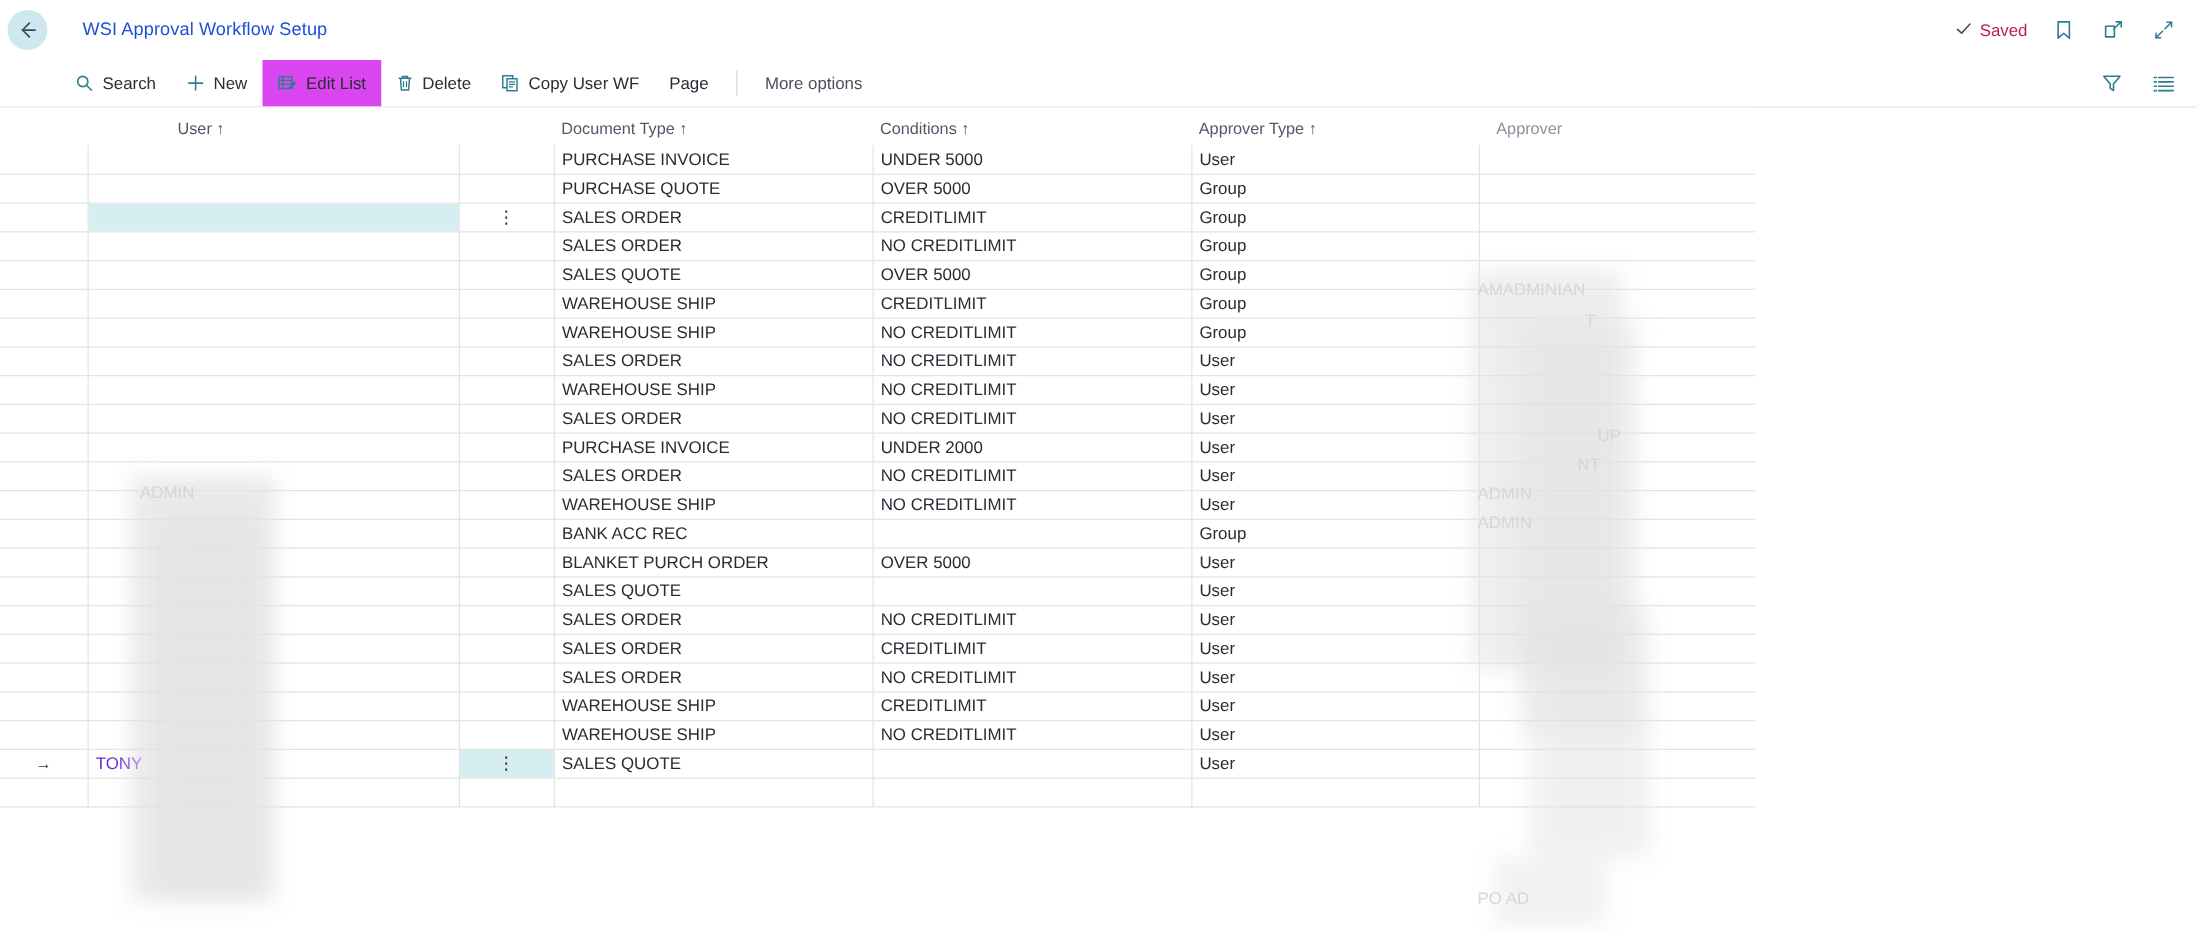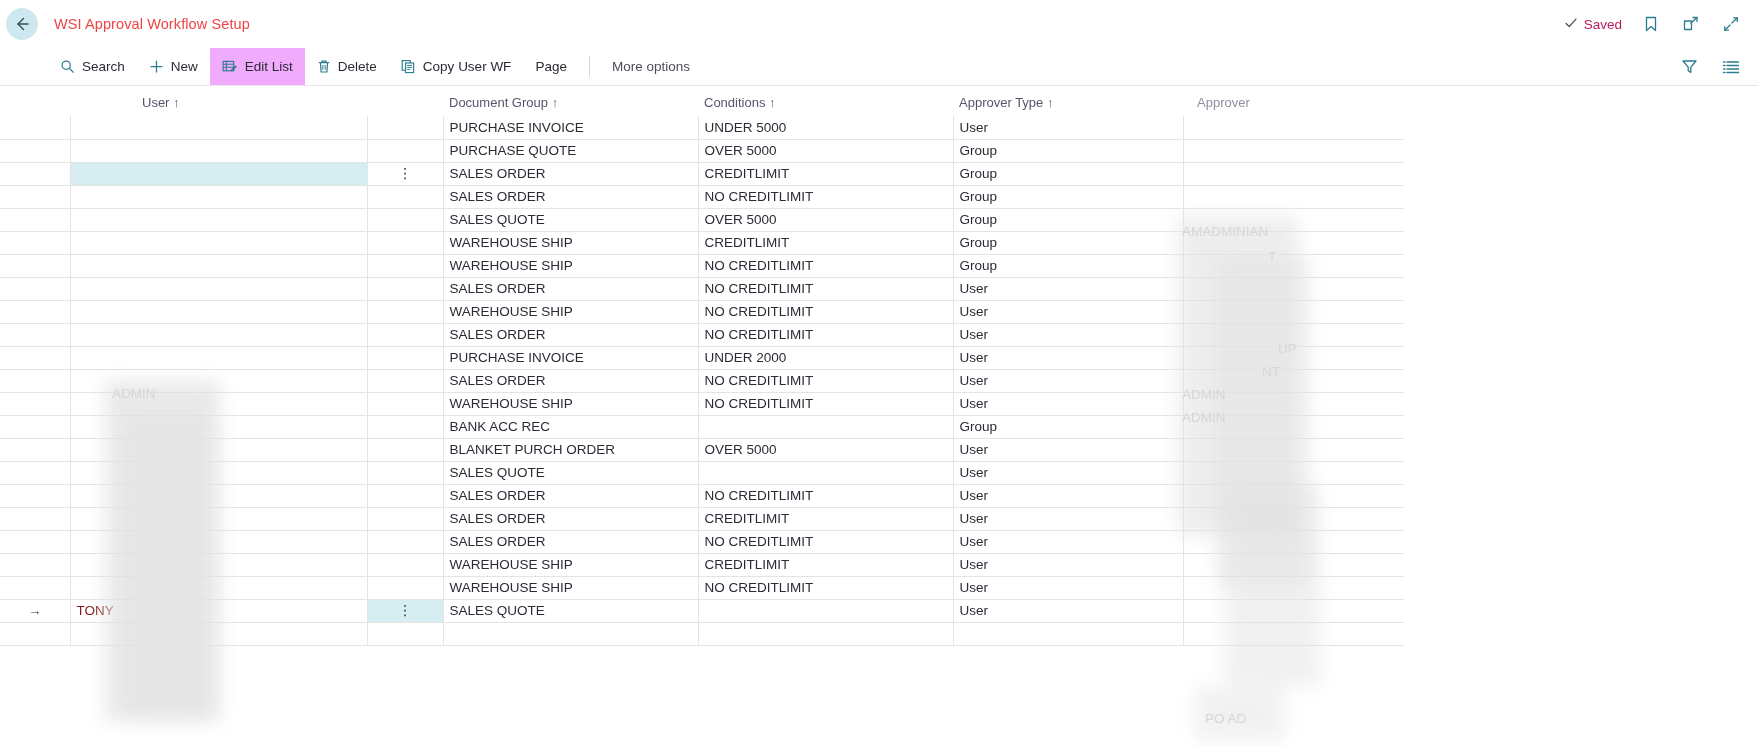--- a/index.html
+++ b/index.html
@@ -24,23 +24,23 @@
     width: 32px; height: 32px;
     margin-left: 6px;
     border-radius: 50%;
     background: #cfe8ef;
     display: flex; align-items: center; justify-content: center;
     flex: 0 0 auto;
     cursor: pointer;
   }
   .back-btn svg { display:block; }
   .page-title {
-    margin-left: 16px;
+    margin-left: 28px;
     font-size: 14.5px;
-    color: #ef4444;
+    color: #1d4ed8;
     letter-spacing: .1px;
   }
   .titlebar-right {
     margin-left: auto;
     display: flex; align-items: center; gap: 18px;
     padding-right: 16px;
     color: #2c7d8f;
   }
   .saved {
     display: flex; align-items: center; gap: 6px;
@@ -60,21 +60,21 @@
   }
   .cmd {
     display: flex; align-items: center; gap: 7px;
     padding: 0 12px;
     font-size: 13.5px;
     color: #2b2b36;
     cursor: pointer;
     white-space: nowrap;
   }
   .cmd .gl { color:#2c7d8f; display:flex; align-items:center; }
-  .cmd.active { background: #f0abfc; }
+  .cmd.active { background: #d946ef; }
   .cmd.plain { color:#2b2b36; }
   .cmd.more { color:#4e4e5c; }
   .cmd-sep {
     width:1px; background:#d8d8d8;
     margin: 8px 10px;
   }
   .commandbar-right {
     margin-left: auto;
     display:flex; align-items:center; gap:20px;
     padding-right: 16px;
@@ -125,21 +125,21 @@
   table.grid td {
     height: 23px;
     border-bottom: 1px solid #e4e4e4;
     border-right: 1px solid #e4e4e4;
     padding: 0 6px;
     vertical-align: middle;
     white-space: nowrap;
     overflow: hidden;
   }
   td.c-ind { border-right: 1px solid #e4e4e4; text-align:center; padding:0; }
-  td.c-user { border-right: 1px solid #e4e4e4; padding-left: 72px; color:#7f1d1d;}
+  td.c-user { border-right: 1px solid #e4e4e4; padding-left: 72px; color:#6d28d9;}
   td.c-dots { border-right: 1px solid #e4e4e4; text-align:center; padding:0; }
   td.c-appr { color: #d9d9d9; padding-left: 14px; }
   td.c-act  { border-right: none; text-align:center; padding:0; }
 
   .sel-cell { background: #d6eef2; }
   .dots { color:#2b2b36; font-size: 14px; letter-spacing:0; line-height:1; user-select:none; }
   .rowarrow { color:#3a3a48; font-size: 13px; }
 
   .cbx {
     display:inline-block;
@@ -302,21 +302,21 @@
   </div>
 
   <div class="grid-wrap">
 
     <table class="grid">
       <thead>
         <tr>
           <th class="c-ind"><span class="hl"></span></th>
           <th class="c-user"><span class="hl"><span>User</span> <span>↑</span></span></th>
           <th class="c-dots"><span class="hl"></span></th>
-          <th class="c-doc"><span class="hl"><span>Document Group</span> <span>↑</span></span></th>
+          <th class="c-doc"><span class="hl"><span>Document Type</span> <span>↑</span></span></th>
           <th class="c-cond"><span class="hl"><span>Conditions</span> <span>↑</span></span></th>
           <th class="c-atype"><span class="hl"><span>Approver Type</span> <span>↑</span></span></th>
           <th class="c-appr"><span class="hl"><span>Approver</span></span></th>
           <th class="c-act"><span class="hl"><span>Search</span></span></th>
         </tr>
       </thead>
       <tbody id="grid-body">
           <tr>
             <td class="c-ind"></td>
             <td class="c-user"></td>
@@ -557,15 +557,15 @@
     <div class="blurblob" style="left:1225px; top:400px; width:95px; height:200px; opacity:.5;"></div>
     <div class="blurblob" style="left:1195px; top:600px; width:90px; height:55px; opacity:.45;"></div>
 
     <div class="ghost-text" style="left:112px; top:300px;">ADMIN</div>
     <div class="ghost-text" style="left:1182px; top:138px;">AMADMINIAN</div>
     <div class="ghost-text" style="left:1182px; top:301px;">ADMIN</div>
     <div class="ghost-text" style="left:1182px; top:324px;">ADMIN</div>
     <div class="ghost-text" style="left:1268px; top:163px;">T</div>
     <div class="ghost-text" style="left:1278px; top:255px;">UP</div>
     <div class="ghost-text" style="left:1262px; top:278px;">NT</div>
-    <div class="ghost-text" style="left:1182px; top:625px;margin-left:23px;">PO AD</div>
+    <div class="ghost-text" style="left:1182px; top:625px;">PO AD</div>
   </div>
 </div>
 
 </body></html>

